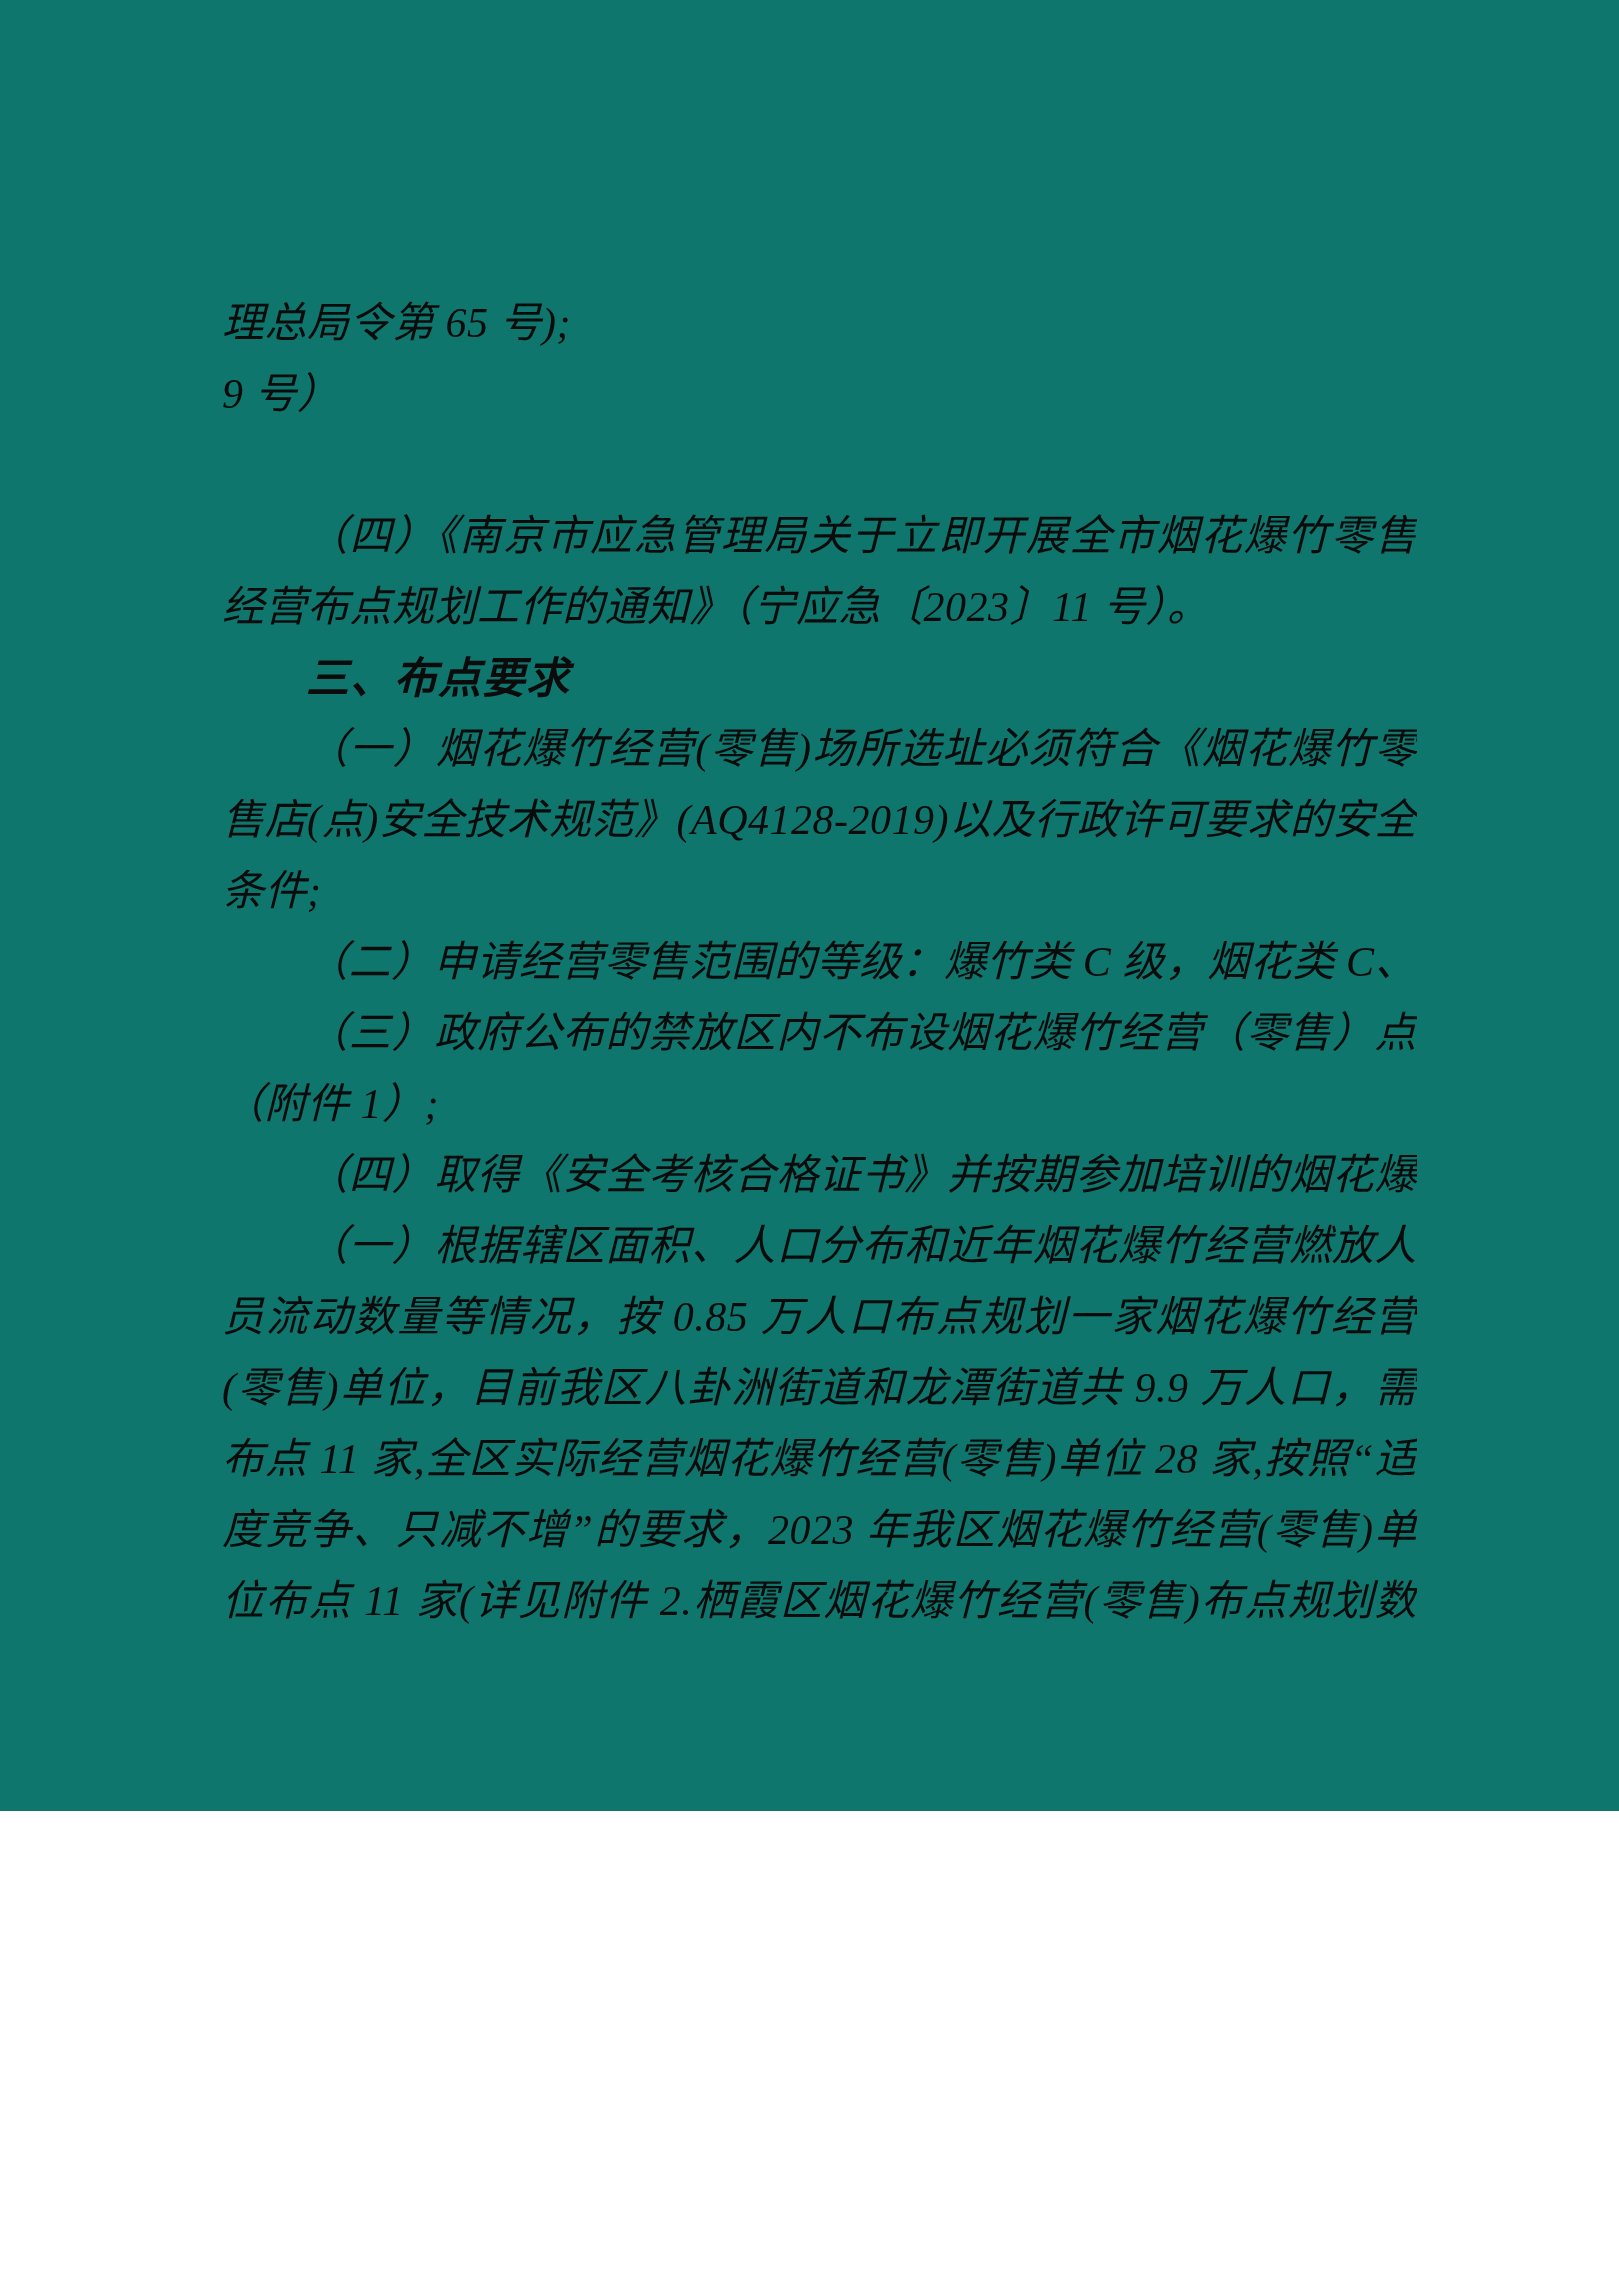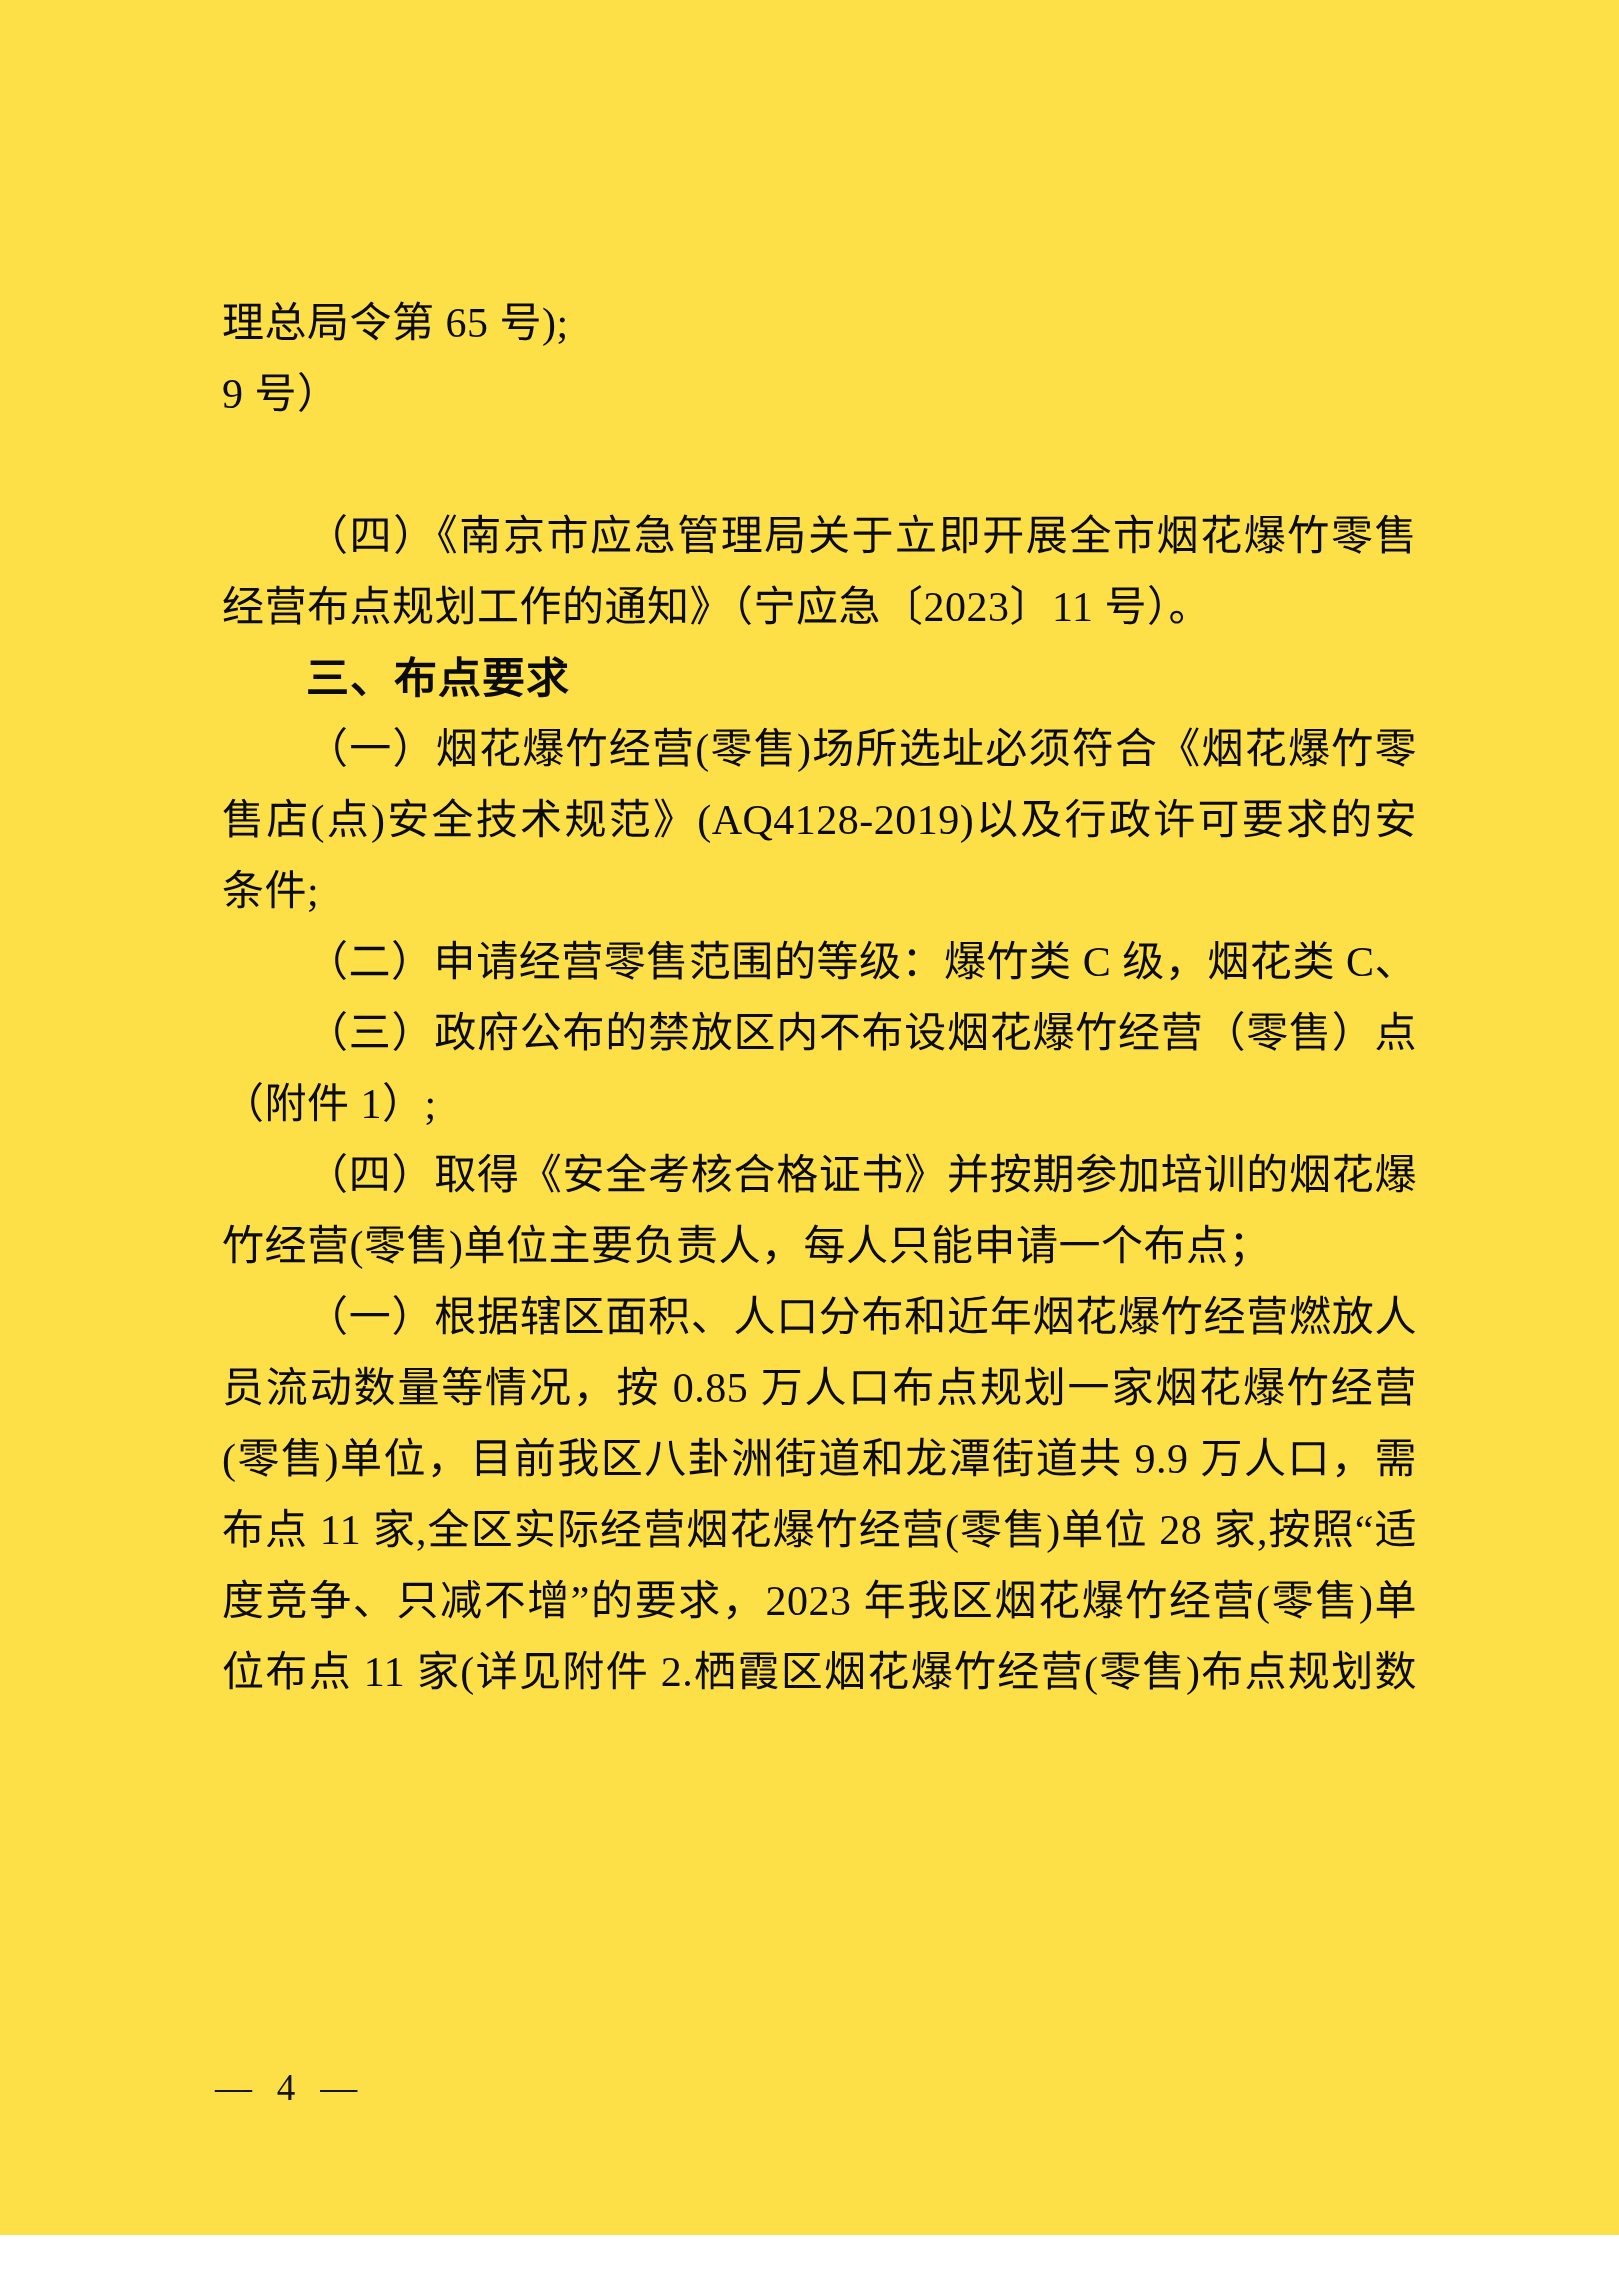--- a/index.html
+++ b/index.html
@@ -3,25 +3,26 @@
 <meta charset="utf-8">
 <style>
   html, body {
     margin: 0;
     padding: 0;
     background: #ffffff;
   }
   .page {
     position: relative;
     width: 1619px;
-    height: 2235px;
-    background: #fde047;
+    height: 1811px;
+    background: #0f766e;
     overflow: hidden;
     font-family: "Liberation Serif", "DejaVu Serif", serif;
     color: #0b0b0b;
+    font-style: italic;
   }
   .text-block {
     position: absolute;
     left: 222px;
     top: 288px;
     width: 1195px;
   }
   .line {
     height: 71px;
     line-height: 71px;
@@ -72,21 +73,20 @@
     <div class="line indent stretch">（四）《南京市应急管理局关于立即开展全市烟花爆竹零售</div>
     <div class="line">经营布点规划工作的通知》（宁应急〔2023〕11 号）。</div>
     <div class="line heading indent">三、布点要求</div>
     <div class="line indent stretch">（一）烟花爆竹经营(零售)场所选址必须符合《烟花爆竹零</div>
     <div class="line stretch">售店(点)安全技术规范》(AQ4128-2019)以及行政许可要求的安全</div>
     <div class="line">条件;</div>
     <div class="line indent stretch">（二）申请经营零售范围的等级：爆竹类 C 级，烟花类 C、</div>
     <div class="line indent stretch">（三）政府公布的禁放区内不布设烟花爆竹经营（零售）点</div>
     <div class="line">（附件 1）;</div>
     <div class="line indent stretch">（四）取得《安全考核合格证书》并按期参加培训的烟花爆</div>
-    <div class="line">竹经营(零售)单位主要负责人，每人只能申请一个布点；</div>
     <div class="line indent stretch">（一）根据辖区面积、人口分布和近年烟花爆竹经营燃放人</div>
     <div class="line stretch">员流动数量等情况，按 0.85 万人口布点规划一家烟花爆竹经营</div>
     <div class="line stretch">(零售)单位，目前我区八卦洲街道和龙潭街道共 9.9 万人口，需</div>
     <div class="line stretch">布点 11 家,全区实际经营烟花爆竹经营(零售)单位 28 家,按照“适</div>
     <div class="line stretch">度竞争、只减不增”的要求，2023 年我区烟花爆竹经营(零售)单</div>
     <div class="line stretch">位布点 11 家(详见附件 2.栖霞区烟花爆竹经营(零售)布点规划数</div>
   </main>
 
   <div class="page-footer">— 4 —</div>
 

